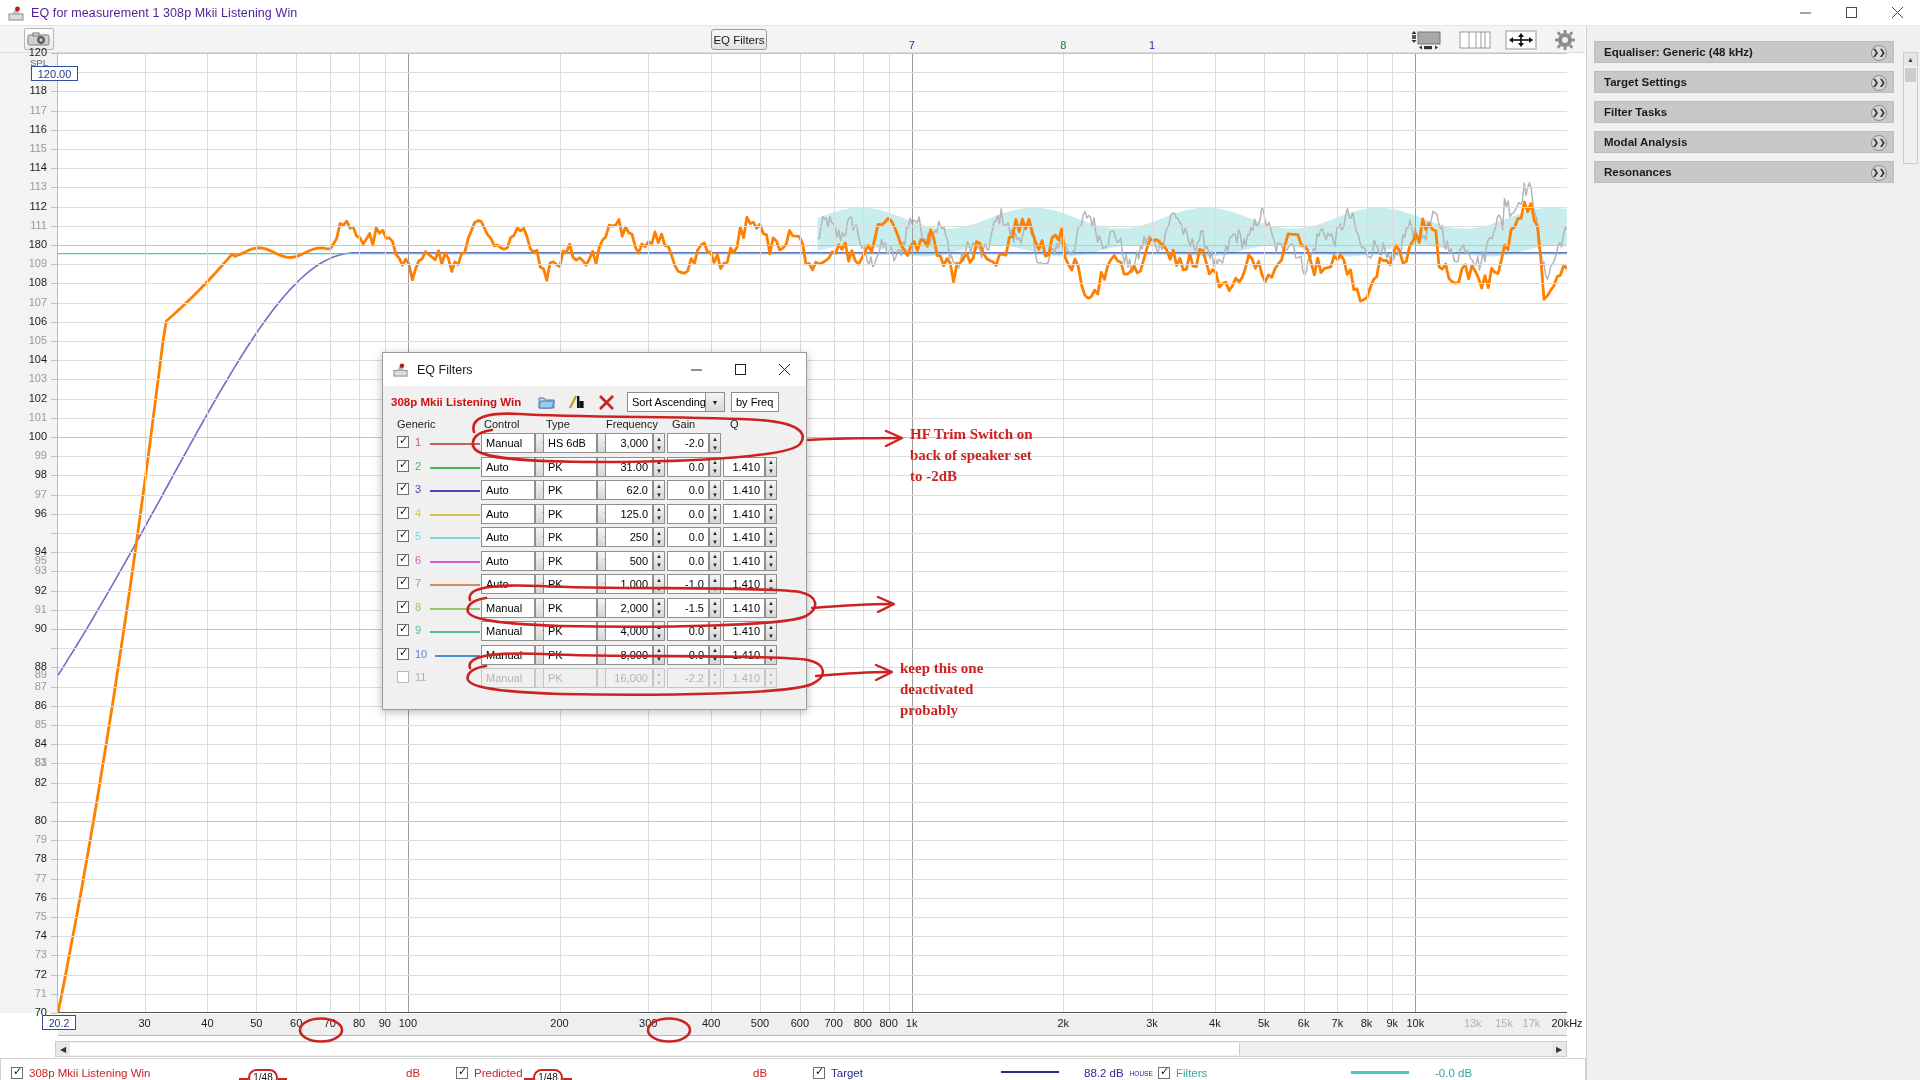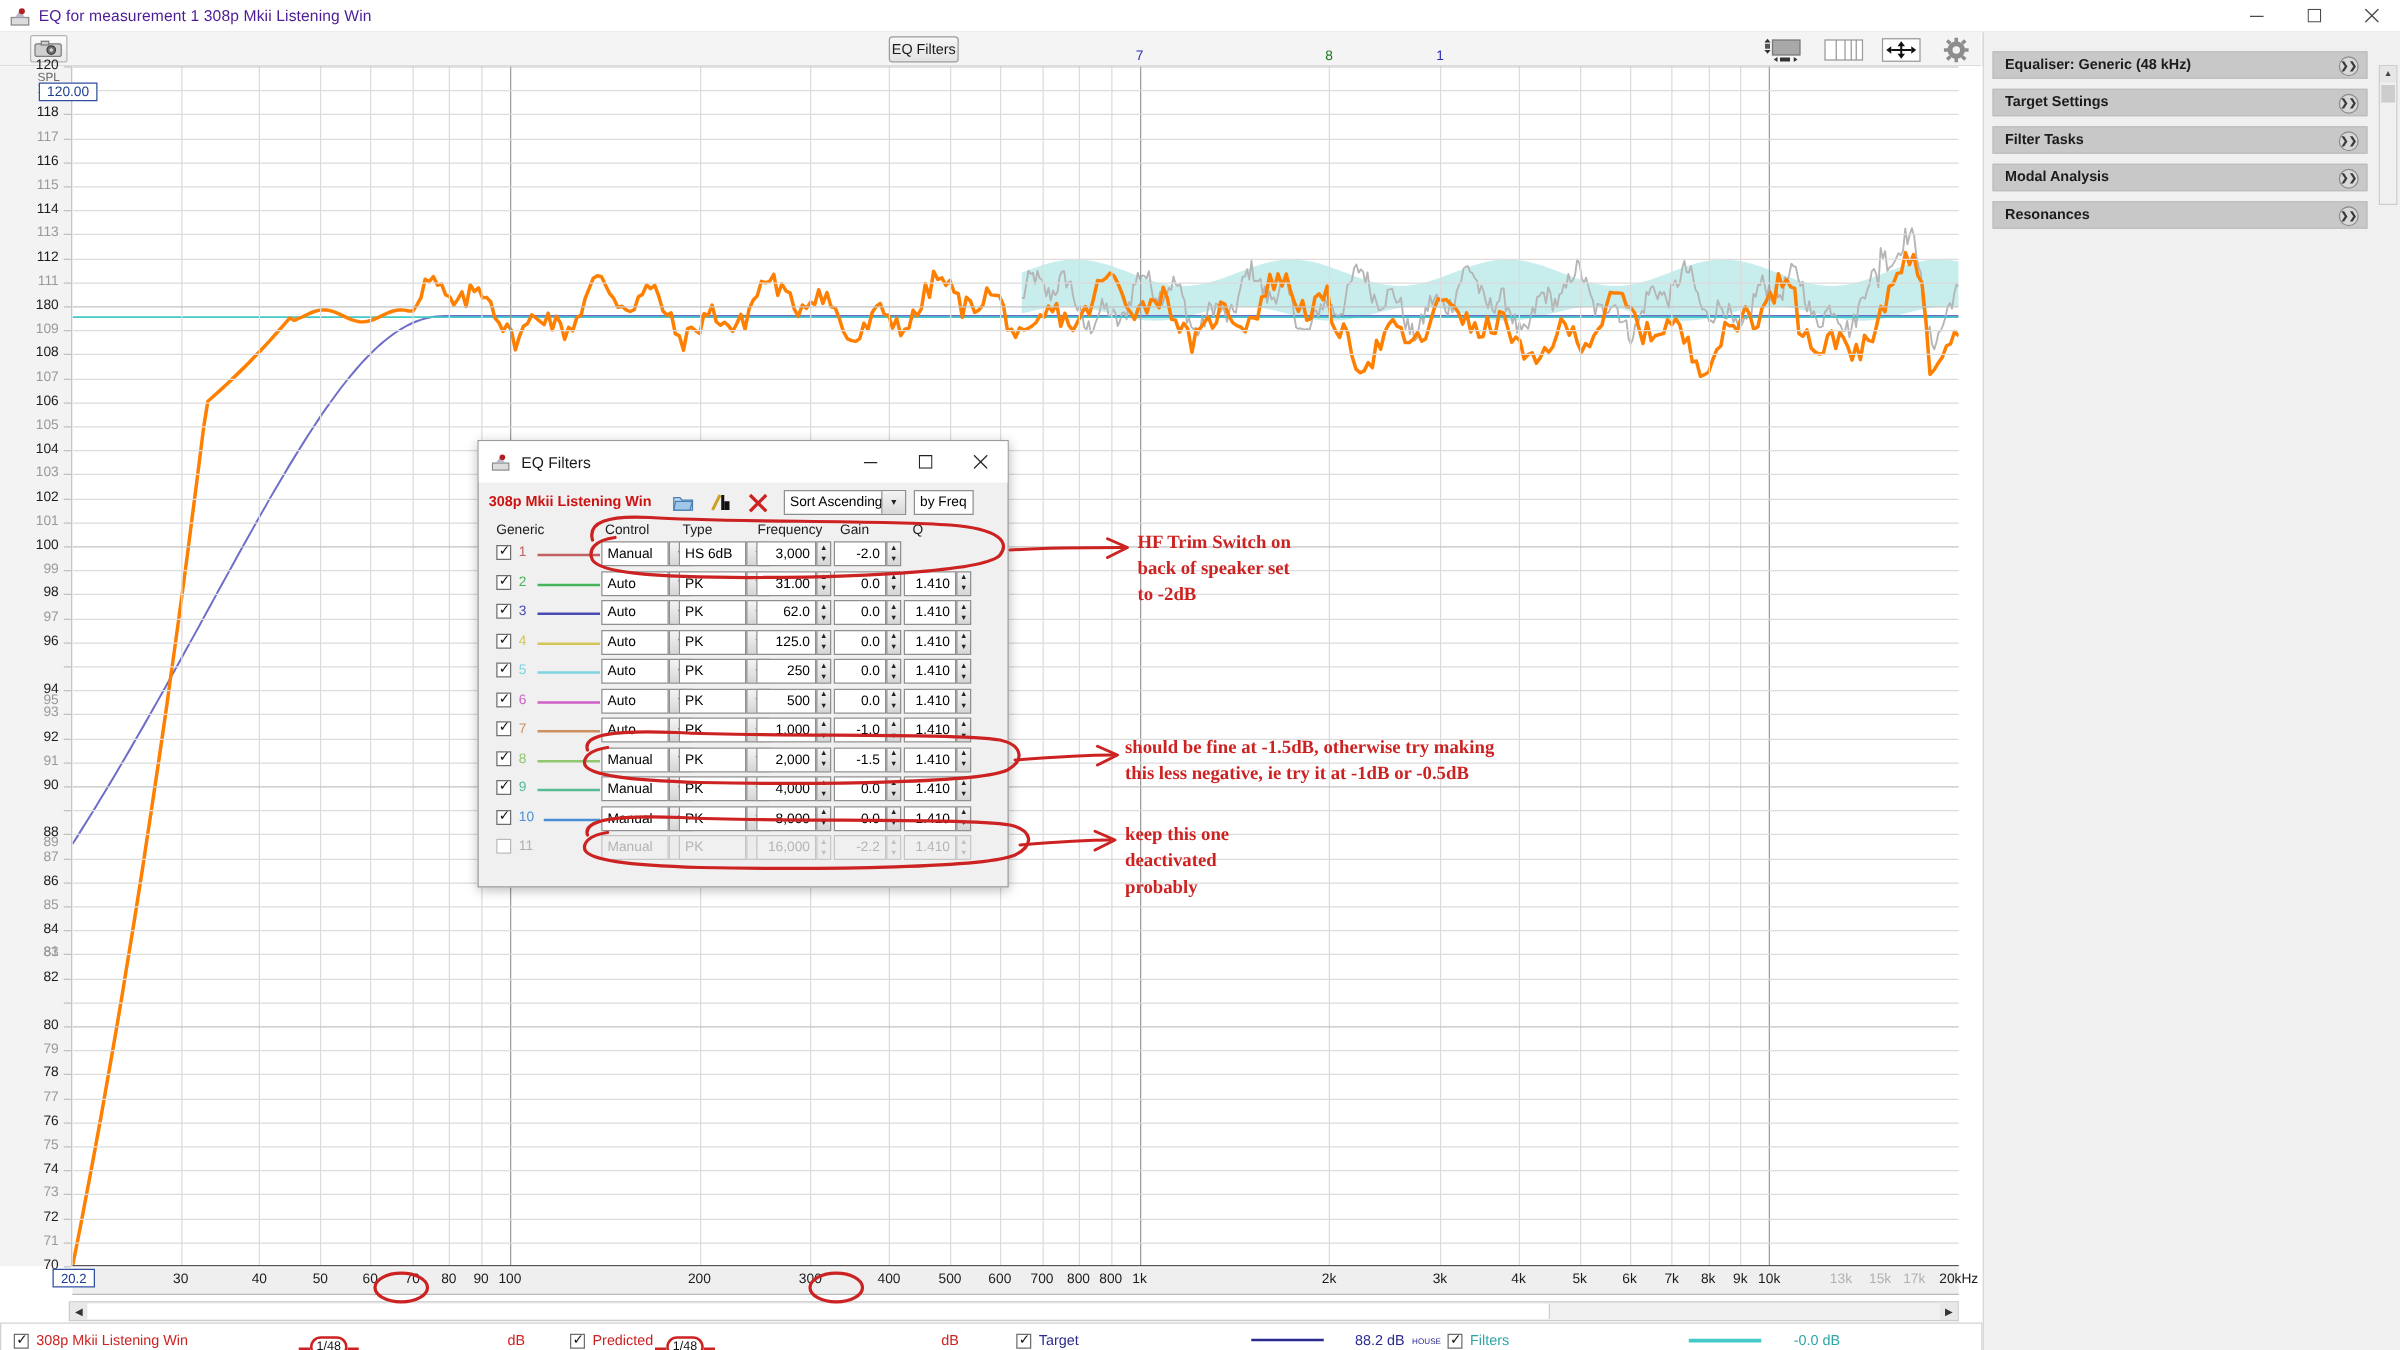--- a/index.html
+++ b/index.html
@@ -880,22 +880,18 @@
 
       <ellipse cx="321" cy="1030" rx="21" ry="11.5"></ellipse>
       <ellipse cx="669" cy="1030" rx="21" ry="11.5"></ellipse>
     </g>
   </svg>
   <div class="anno-text" style="left:910px; top:424px">
     <div>HF Trim Switch on</div>
     <div>back of speaker set</div>
     <div>to -2dB</div>
   </div>
-  <div class="anno-text" style="left:900px; top:588px">
-    <div>should be fine at -1.5dB, otherwise try making</div>
-    <div>this less negative, ie try it at -1dB or -0.5dB</div>
-  </div>
   <div class="anno-text" style="left:900px; top:658px">
     <div>keep this one</div>
     <div>deactivated</div>
     <div>probably</div>
   </div>
 </div>
 
 </body></html>

